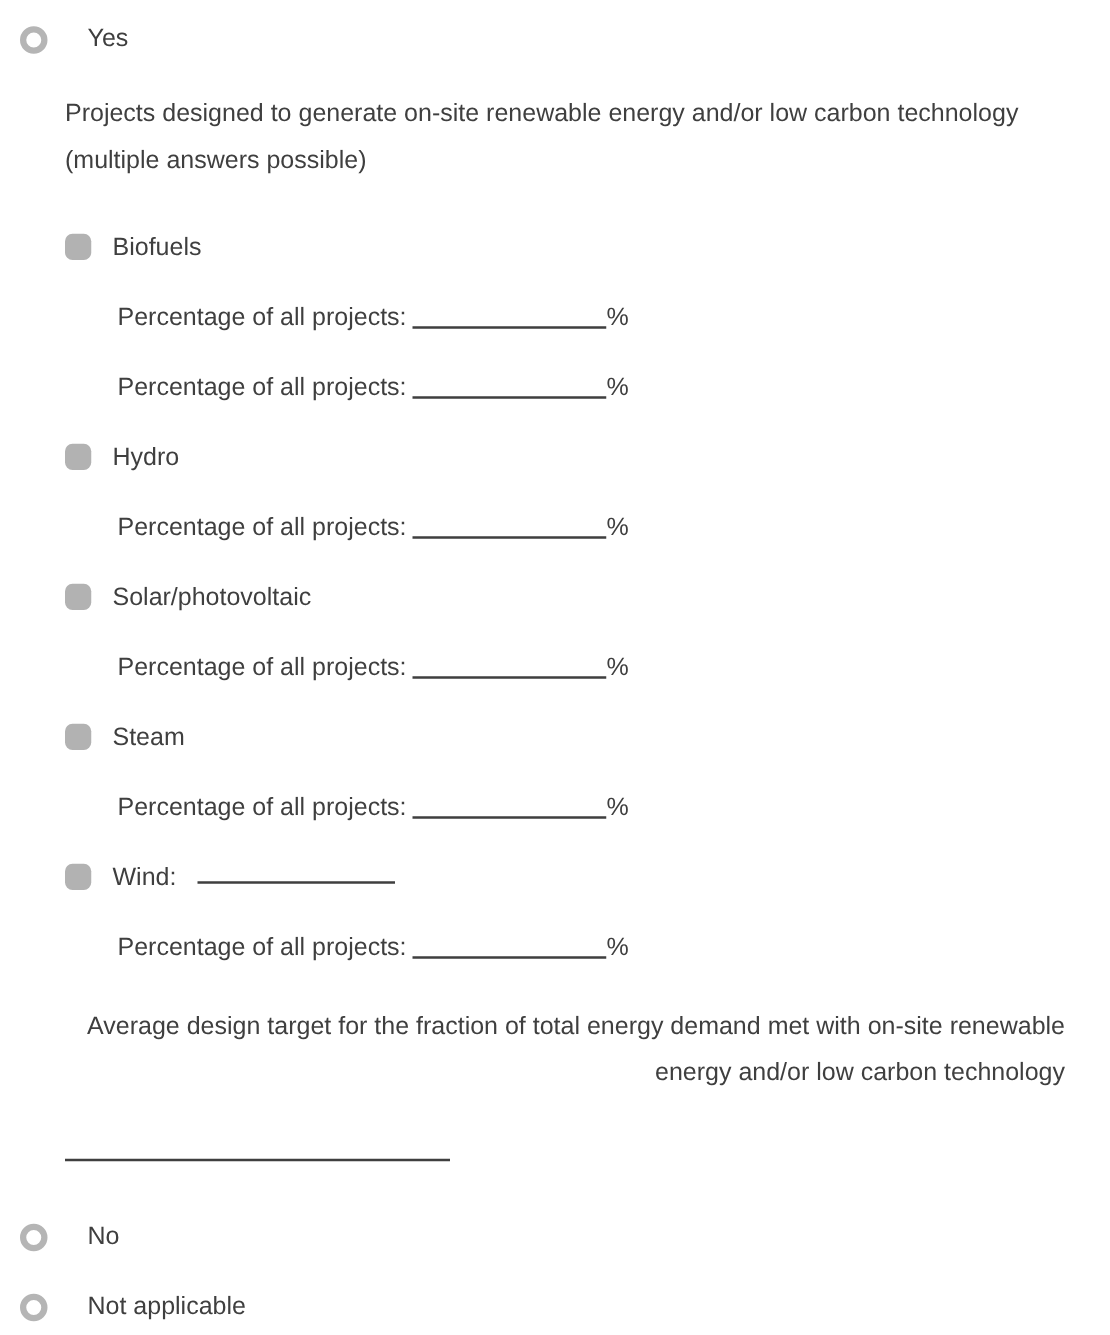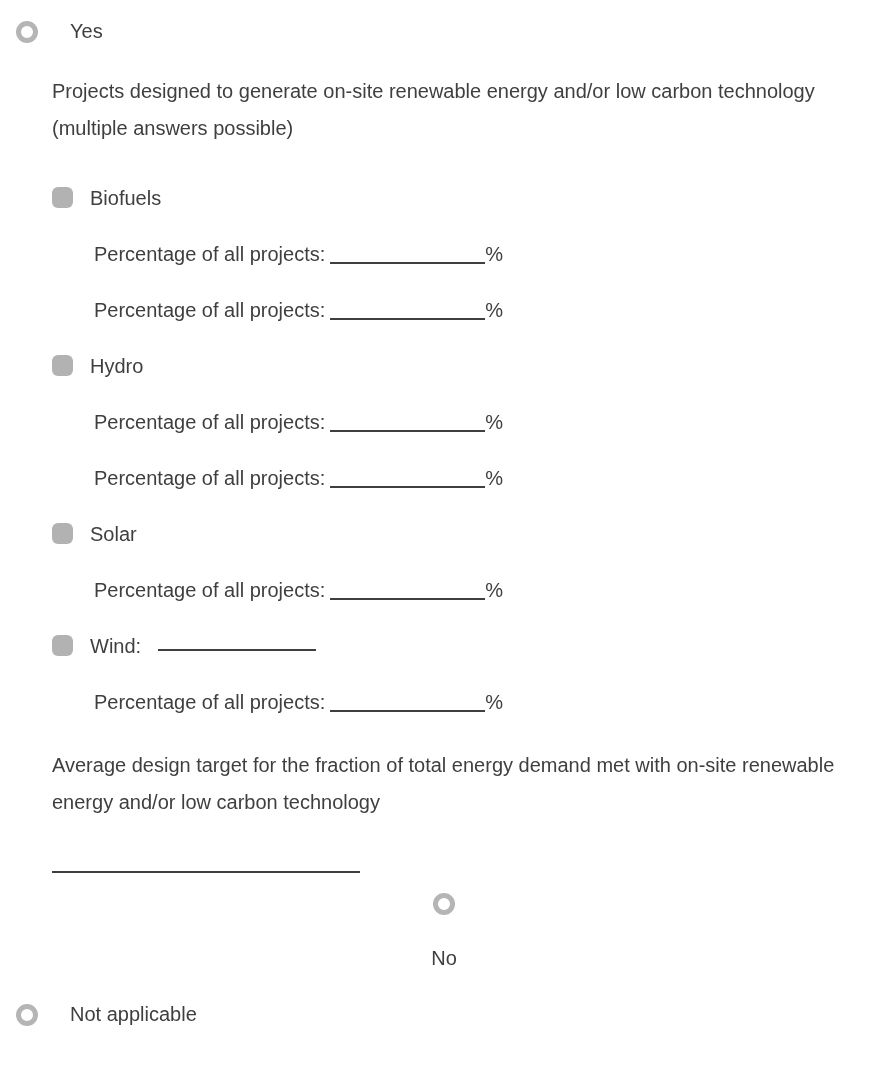--- a/index.html
+++ b/index.html
@@ -77,24 +77,24 @@
   .blank-other {
     width: 158px;
   }
   .blank-long {
     width: 308px;
     margin-left: 36px;
     margin-top: 36px;
   }
   .avg {
     margin-top: 22px;
+    text-align: right;
   }
   .row-no {
-    margin-top: 18px;
-    flex-direction: column;
+    margin-top: 46px;
   }
   .row-na {
     margin-top: 33px;
   }
 </style>
 </head>
 <body>
 
 <div class="form">
 
@@ -122,28 +122,32 @@
   
   <div class="checkbox-row">
     <span class="checkbox"></span>
     <span class="label">Hydro</span>
   </div>
   <div class="pct-row">
     <span>Percentage of all projects:</span><span class="blank blank-pct"></span><span>%</span>
   </div>
 
   
+  <div class="checkbox-row">
+    <span class="checkbox"></span>
+    <span class="label">Solar/photovoltaic</span>
+  </div>
   <div class="pct-row">
     <span>Percentage of all projects:</span><span class="blank blank-pct"></span><span>%</span>
   </div>
 
   
   <div class="checkbox-row">
     <span class="checkbox"></span>
-    <span class="label">Solar</span>
+    <span class="label">Steam</span>
   </div>
   <div class="pct-row">
     <span>Percentage of all projects:</span><span class="blank blank-pct"></span><span>%</span>
   </div>
 
   
   <div class="checkbox-row">
     <span class="checkbox"></span>
     <span class="label">Wind:</span>
     <span class="blank blank-other"></span>

